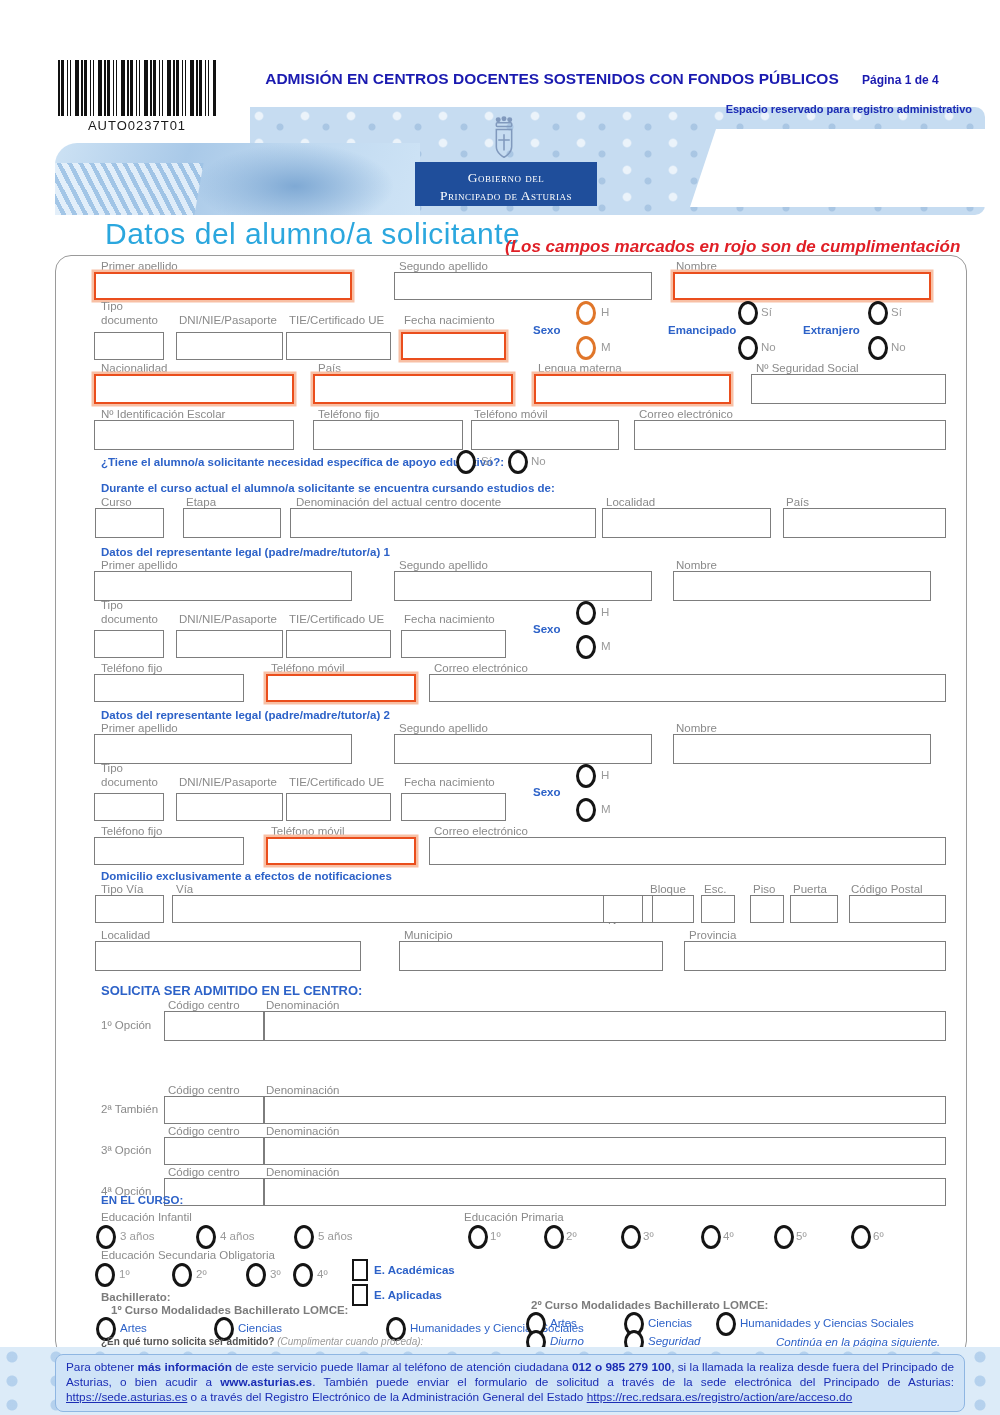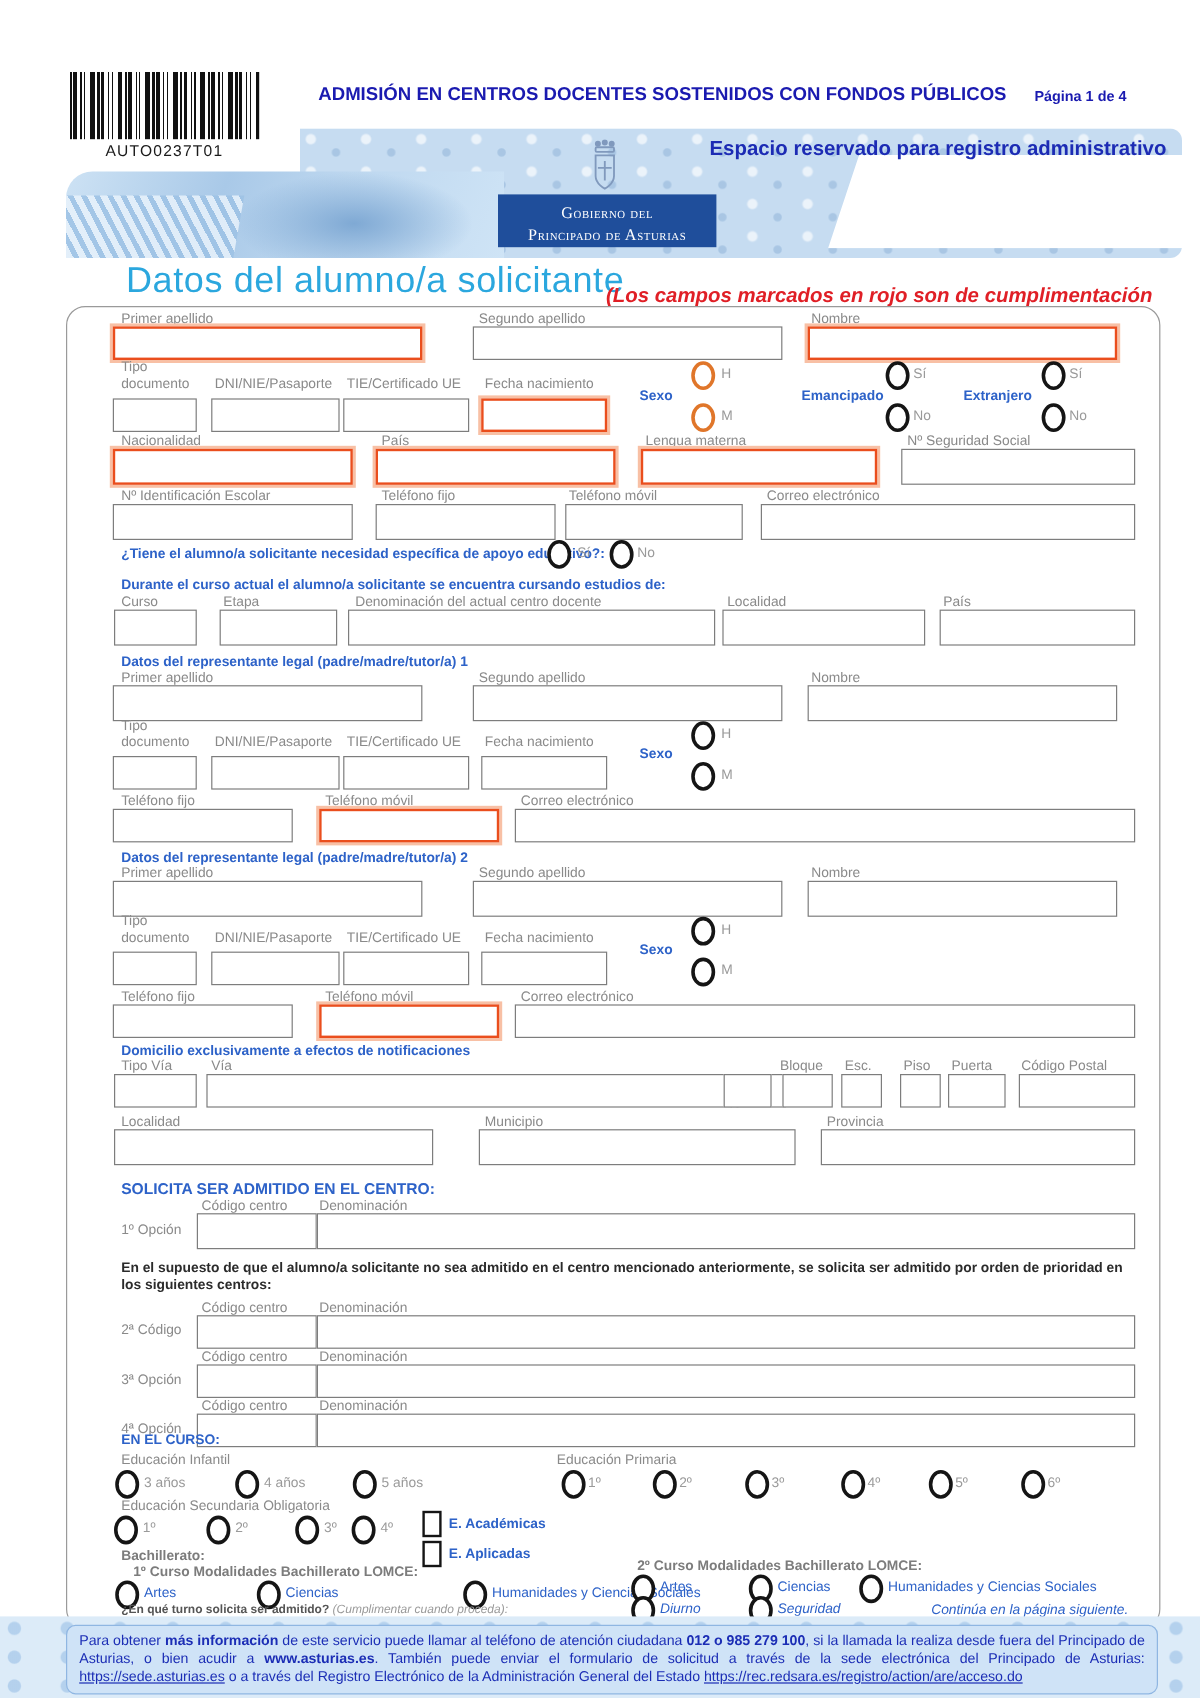--- a/index.html
+++ b/index.html
@@ -19,21 +19,21 @@
                      radial-gradient(circle at 30px 20px, rgba(140,176,214,.5) 3px, rgba(140,176,214,0) 4px);
     background-size:46px 27px, 46px 27px;}
   .collage{position:absolute;left:55px;top:143px;width:365px;height:72px;border-radius:22px 0 0 0;
     background:linear-gradient(110deg,#cde2f4 0%,#a9c9e8 35%,#bdd7ef 60%,#cfe4f6 100%);overflow:hidden;}
   .kb{position:absolute;left:-6px;bottom:0;width:150px;height:52px;opacity:.85;transform:skewX(-10deg);
     background:repeating-linear-gradient(55deg,#e8f2fb 0 5px,#9dc2e5 5px 9px);}
   .silh{position:absolute;left:140px;top:0;width:200px;height:72px;
     background:radial-gradient(ellipse at 50% 60%, #7fa9d4 0%, rgba(127,169,212,0) 70%);}
   .white-reg{position:absolute;left:690px;top:129px;width:295px;height:78px;background:#ffffff;
     clip-path:polygon(26px 0,100% 0,100% 100%,0 100%);}
-  .registry-lbl{position:absolute;right:28px;top:114px;font-size:17px;font-weight:bold;color:#1c2bb4;}
+  .registry-lbl{position:absolute;right:28px;top:103px;font-size:11px;font-weight:bold;color:#1c2bb4;}
   .gov-box{position:absolute;left:415px;top:162px;width:182px;height:44px;background:#1f4e9b;
     color:#fff;text-align:center;font-family:"Liberation Serif",serif;font-variant:small-caps;
     font-size:13.5px;line-height:1.3;padding-top:7px;box-sizing:border-box;letter-spacing:.5px;}
   .crest{position:absolute;left:492px;top:116px;}
   
   .main-title{position:absolute;left:105px;top:217px;font-size:30px;color:#2ba7de;letter-spacing:.5px;}
   .red-note{position:absolute;left:505px;top:237px;font-size:17px;font-weight:bold;font-style:italic;color:#e01f26;}
   
   .form{position:absolute;left:55px;top:255px;width:910px;height:1100px;background:#fff;
     border:1.2px solid #9a9a9a;border-radius:16px;}
@@ -255,25 +255,24 @@
   <span class="lbl" style="left:633px;top:673px">Provincia</span>
   <div class="inp" style="left:628px;top:685px;width:262px;height:30px"></div>
 
   <span class="sec big" style="left:45px;top:727px">SOLICITA SER ADMITIDO EN EL CENTRO:</span>
   <span class="lbl" style="left:112px;top:743px">Código centro</span>
   <span class="lbl" style="left:210px;top:743px">Denominación</span>
   <span class="lbl" style="left:45px;top:763px">1º Opción</span>
   <div class="inp" style="left:108px;top:755px;width:100px;height:30px"></div>
   <div class="inp" style="left:208px;top:755px;width:682px;height:30px"></div>
 
-  <div class="bold-par" style="left:45px;top:794px;width:848px">En el supuesto de que el alumno/a solicitante no sea admitido en el centro mencionado anteriormente, se solicita ser admitido por orden de prioridad en los siguientes centros:</div>
 
   <span class="lbl" style="left:112px;top:828px">Código centro</span>
   <span class="lbl" style="left:210px;top:828px">Denominación</span>
-  <span class="lbl" style="left:45px;top:847px">2ª Código</span>
+  <span class="lbl" style="left:45px;top:847px">2ª También</span>
   <div class="inp" style="left:108px;top:840px;width:100px;height:28px"></div>
   <div class="inp" style="left:208px;top:840px;width:682px;height:28px"></div>
 
   <span class="lbl" style="left:112px;top:869px">Código centro</span>
   <span class="lbl" style="left:210px;top:869px">Denominación</span>
   <span class="lbl" style="left:45px;top:888px">3ª Opción</span>
   <div class="inp" style="left:108px;top:881px;width:100px;height:28px"></div>
   <div class="inp" style="left:208px;top:881px;width:682px;height:28px"></div>
 
   <span class="lbl" style="left:112px;top:910px">Código centro</span>

